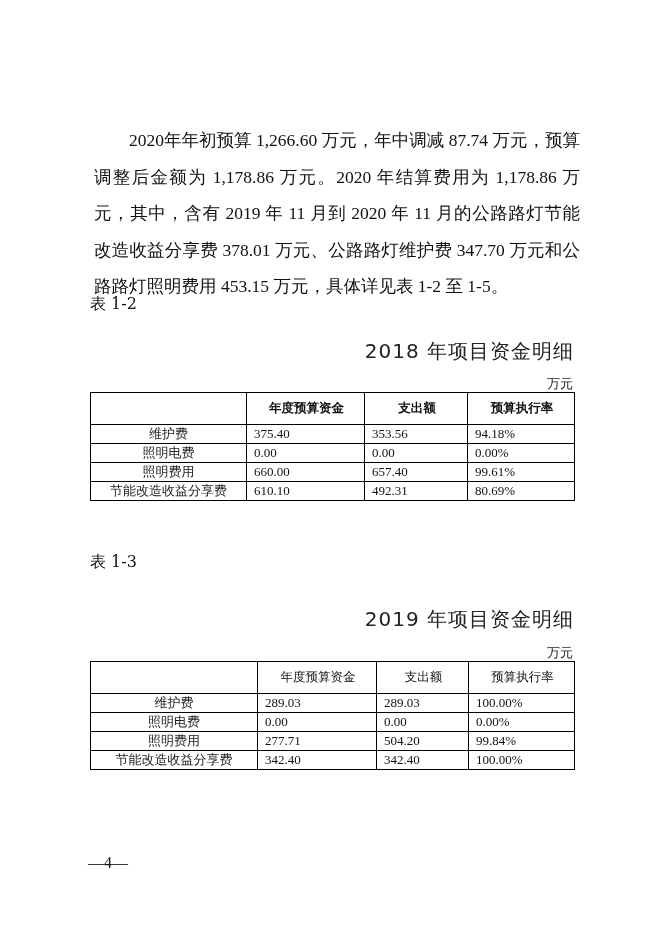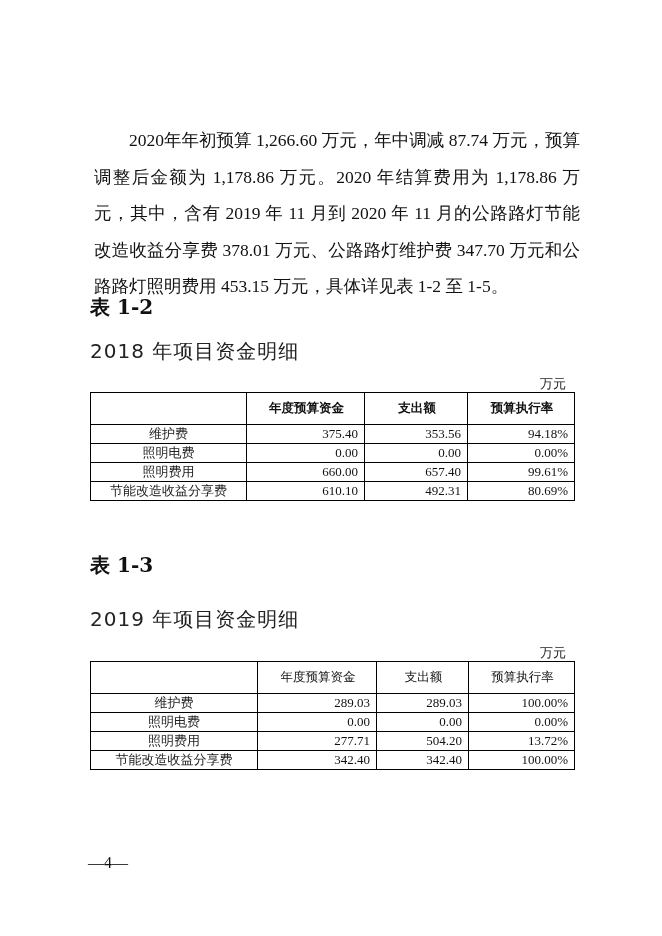--- a/index.html
+++ b/index.html
@@ -23,38 +23,38 @@
     font-size: 17.5px;
     line-height: 36.5px;
     margin: 4px;
     text-align: justify;
     text-indent: 35px;
     letter-spacing: 0px;
   }
   .tbl-label {
     position: absolute;
     left: 90px;
-    font-size: 20px;
-    font-weight: bold;
+    font-size: 16px;
+    font-weight: normal;
     font-family: "DejaVu Serif", serif;
   }
   .tbl-title {
     position: absolute;
     left: 90px;
     width: 484px;
-    text-align: left;
+    text-align: right;
     font-size: 20px;
     letter-spacing: 1px;
     font-family: "DejaVu Sans", sans-serif;
     font-weight: normal;
     color: #222;
   }
   .unit {
     position: absolute;
-    right: 96px;
+    right: 89px;
     font-size: 13px;
     color: #222;
   }
   table.data {
     position: absolute;
     left: 90px;
     border-collapse: collapse;
     font-size: 13px;
     table-layout: fixed;
   }
@@ -71,21 +71,20 @@
     font-family: "DejaVu Sans", sans-serif;
     font-size: 12.5px;
     padding-left: 8px;
   }
   table.data td.name {
     text-align: center;
     font-size: 13px;
     color: #222;
   }
   table.data td.num {
-    text-align: right;
     padding-left: 7px;
   }
   table.t2 th {
     font-weight: normal;
   }
   .page-num {
     position: absolute;
     left: 88px;
     top: 854px;
     font-size: 16px;
@@ -166,21 +165,21 @@
   <tr>
     <td class="name">照明电费</td>
     <td class="num">0.00</td>
     <td class="num">0.00</td>
     <td class="num">0.00%</td>
   </tr>
   <tr>
     <td class="name">照明费用</td>
     <td class="num">277.71</td>
     <td class="num">504.20</td>
-    <td class="num">13.72%</td>
+    <td class="num">99.84%</td>
   </tr>
   <tr>
     <td class="name">节能改造收益分享费</td>
     <td class="num">342.40</td>
     <td class="num">342.40</td>
     <td class="num">100.00%</td>
   </tr>
 </tbody>
   </table>
 

